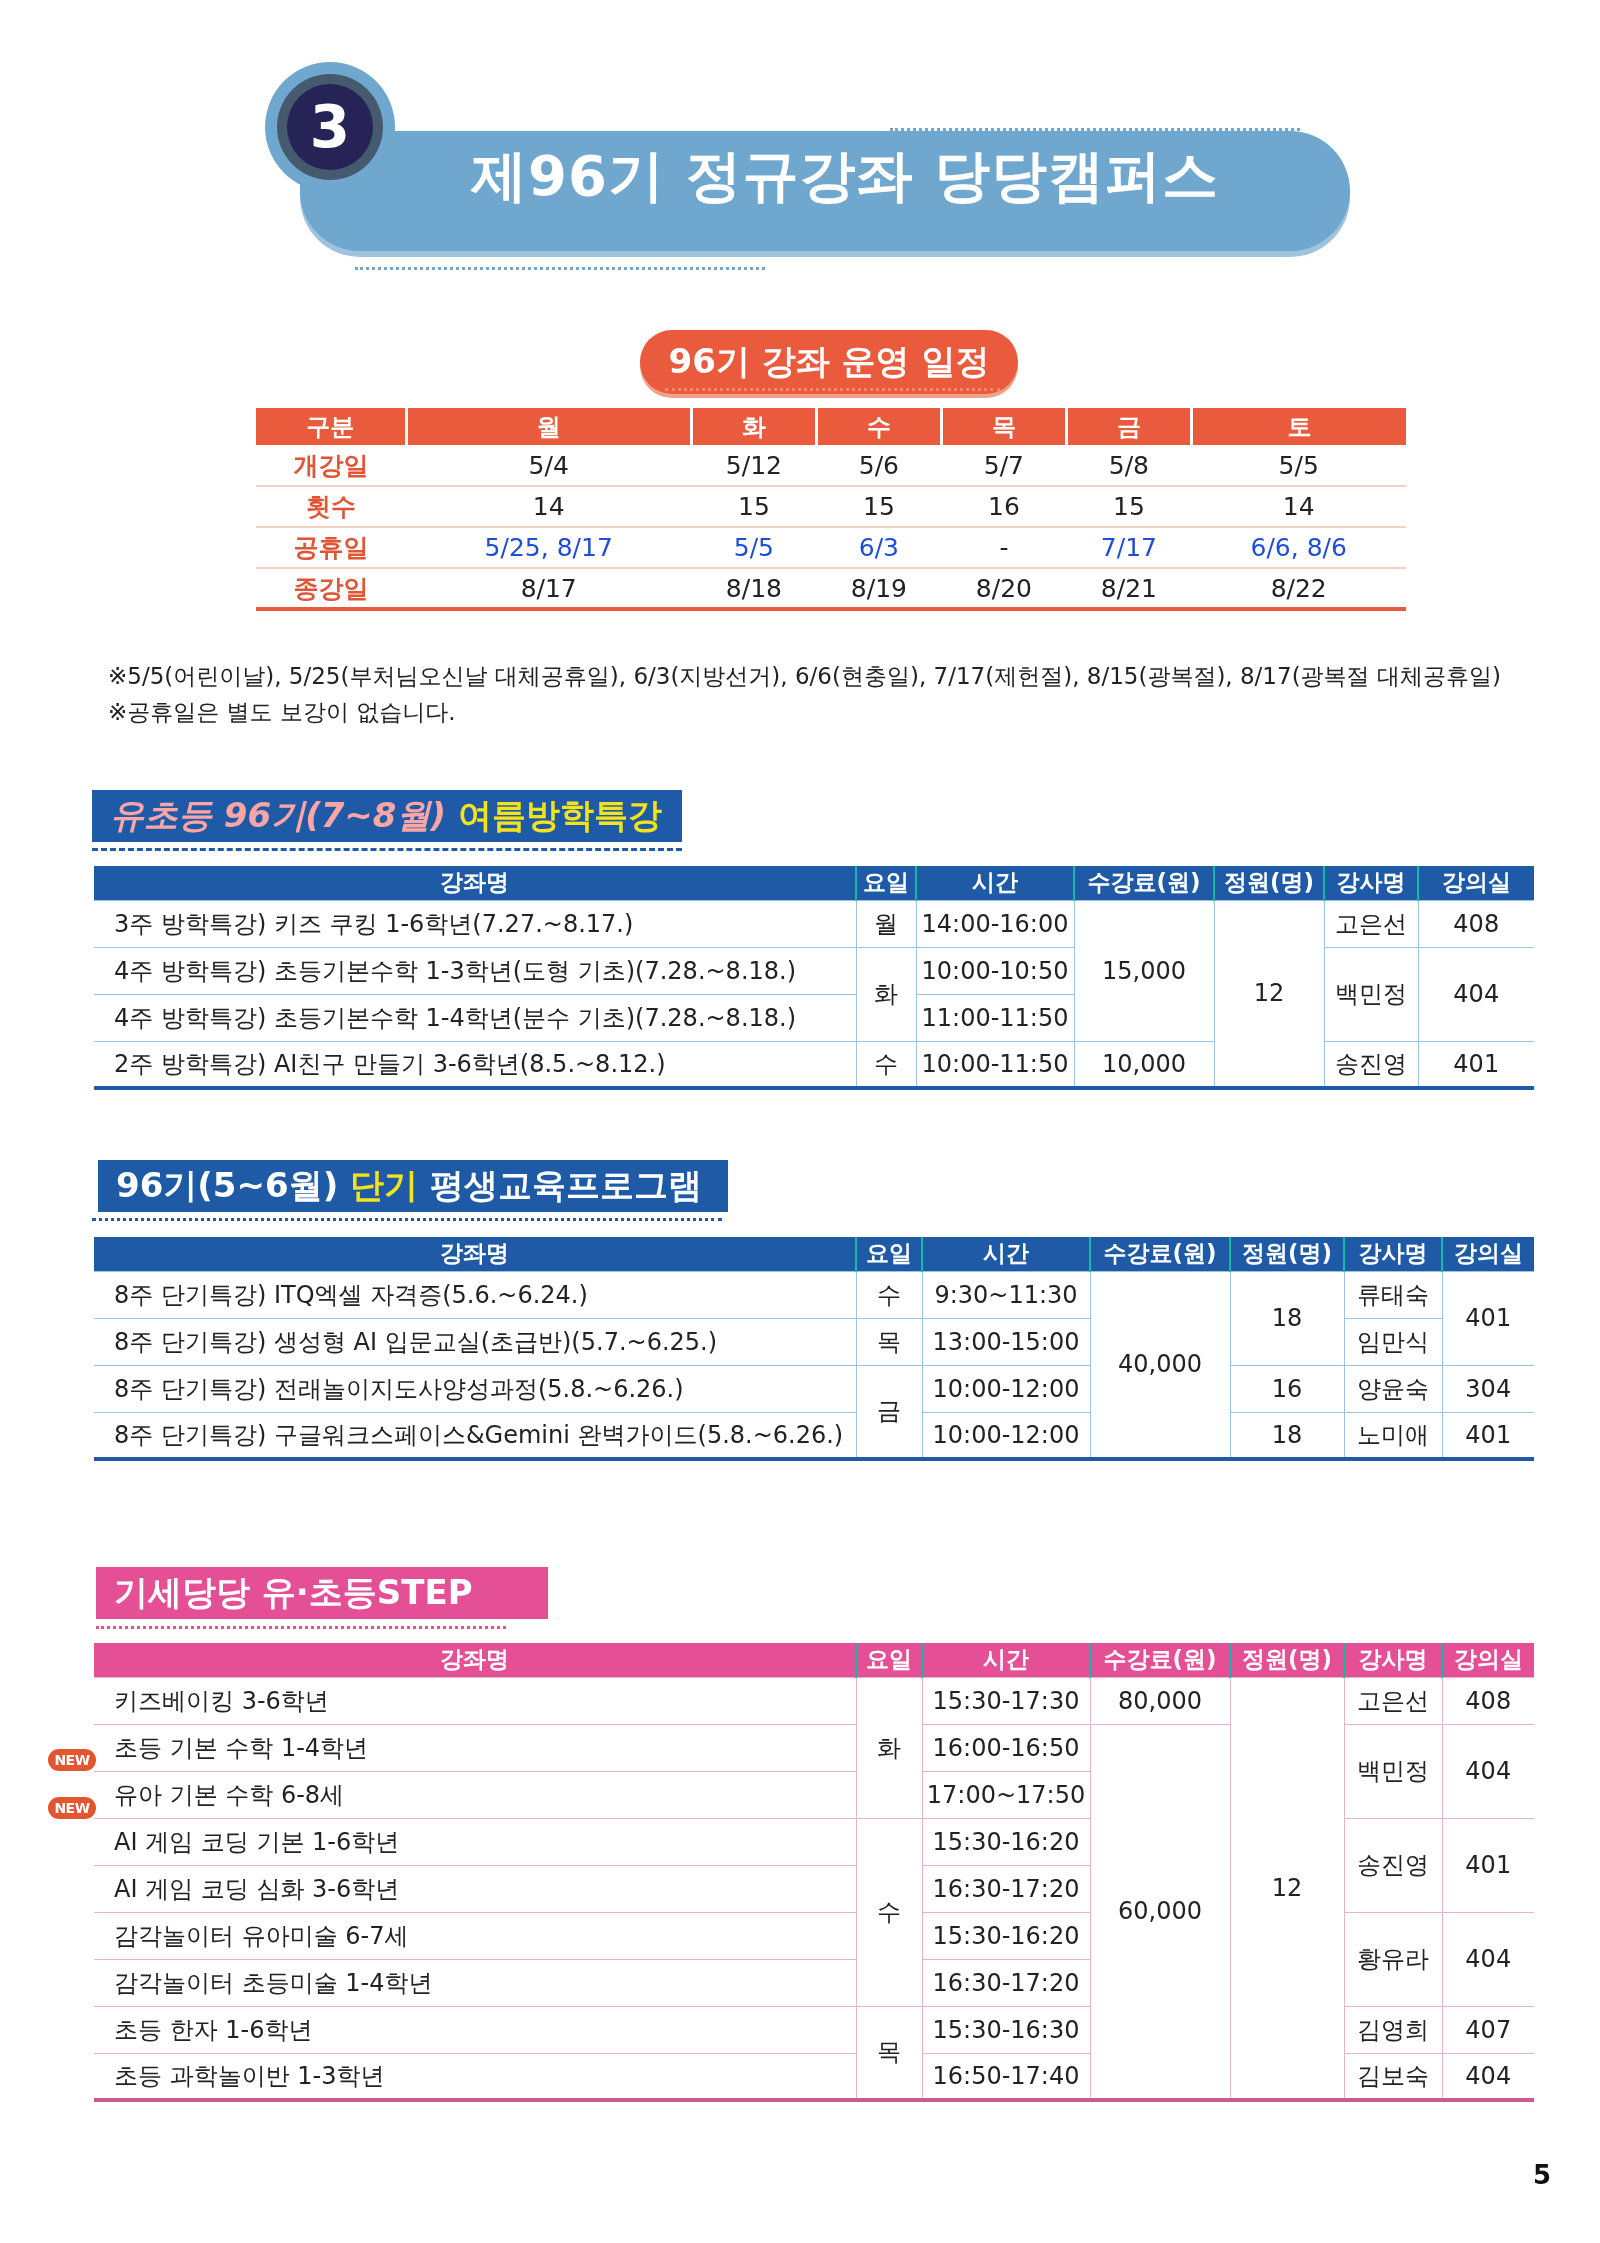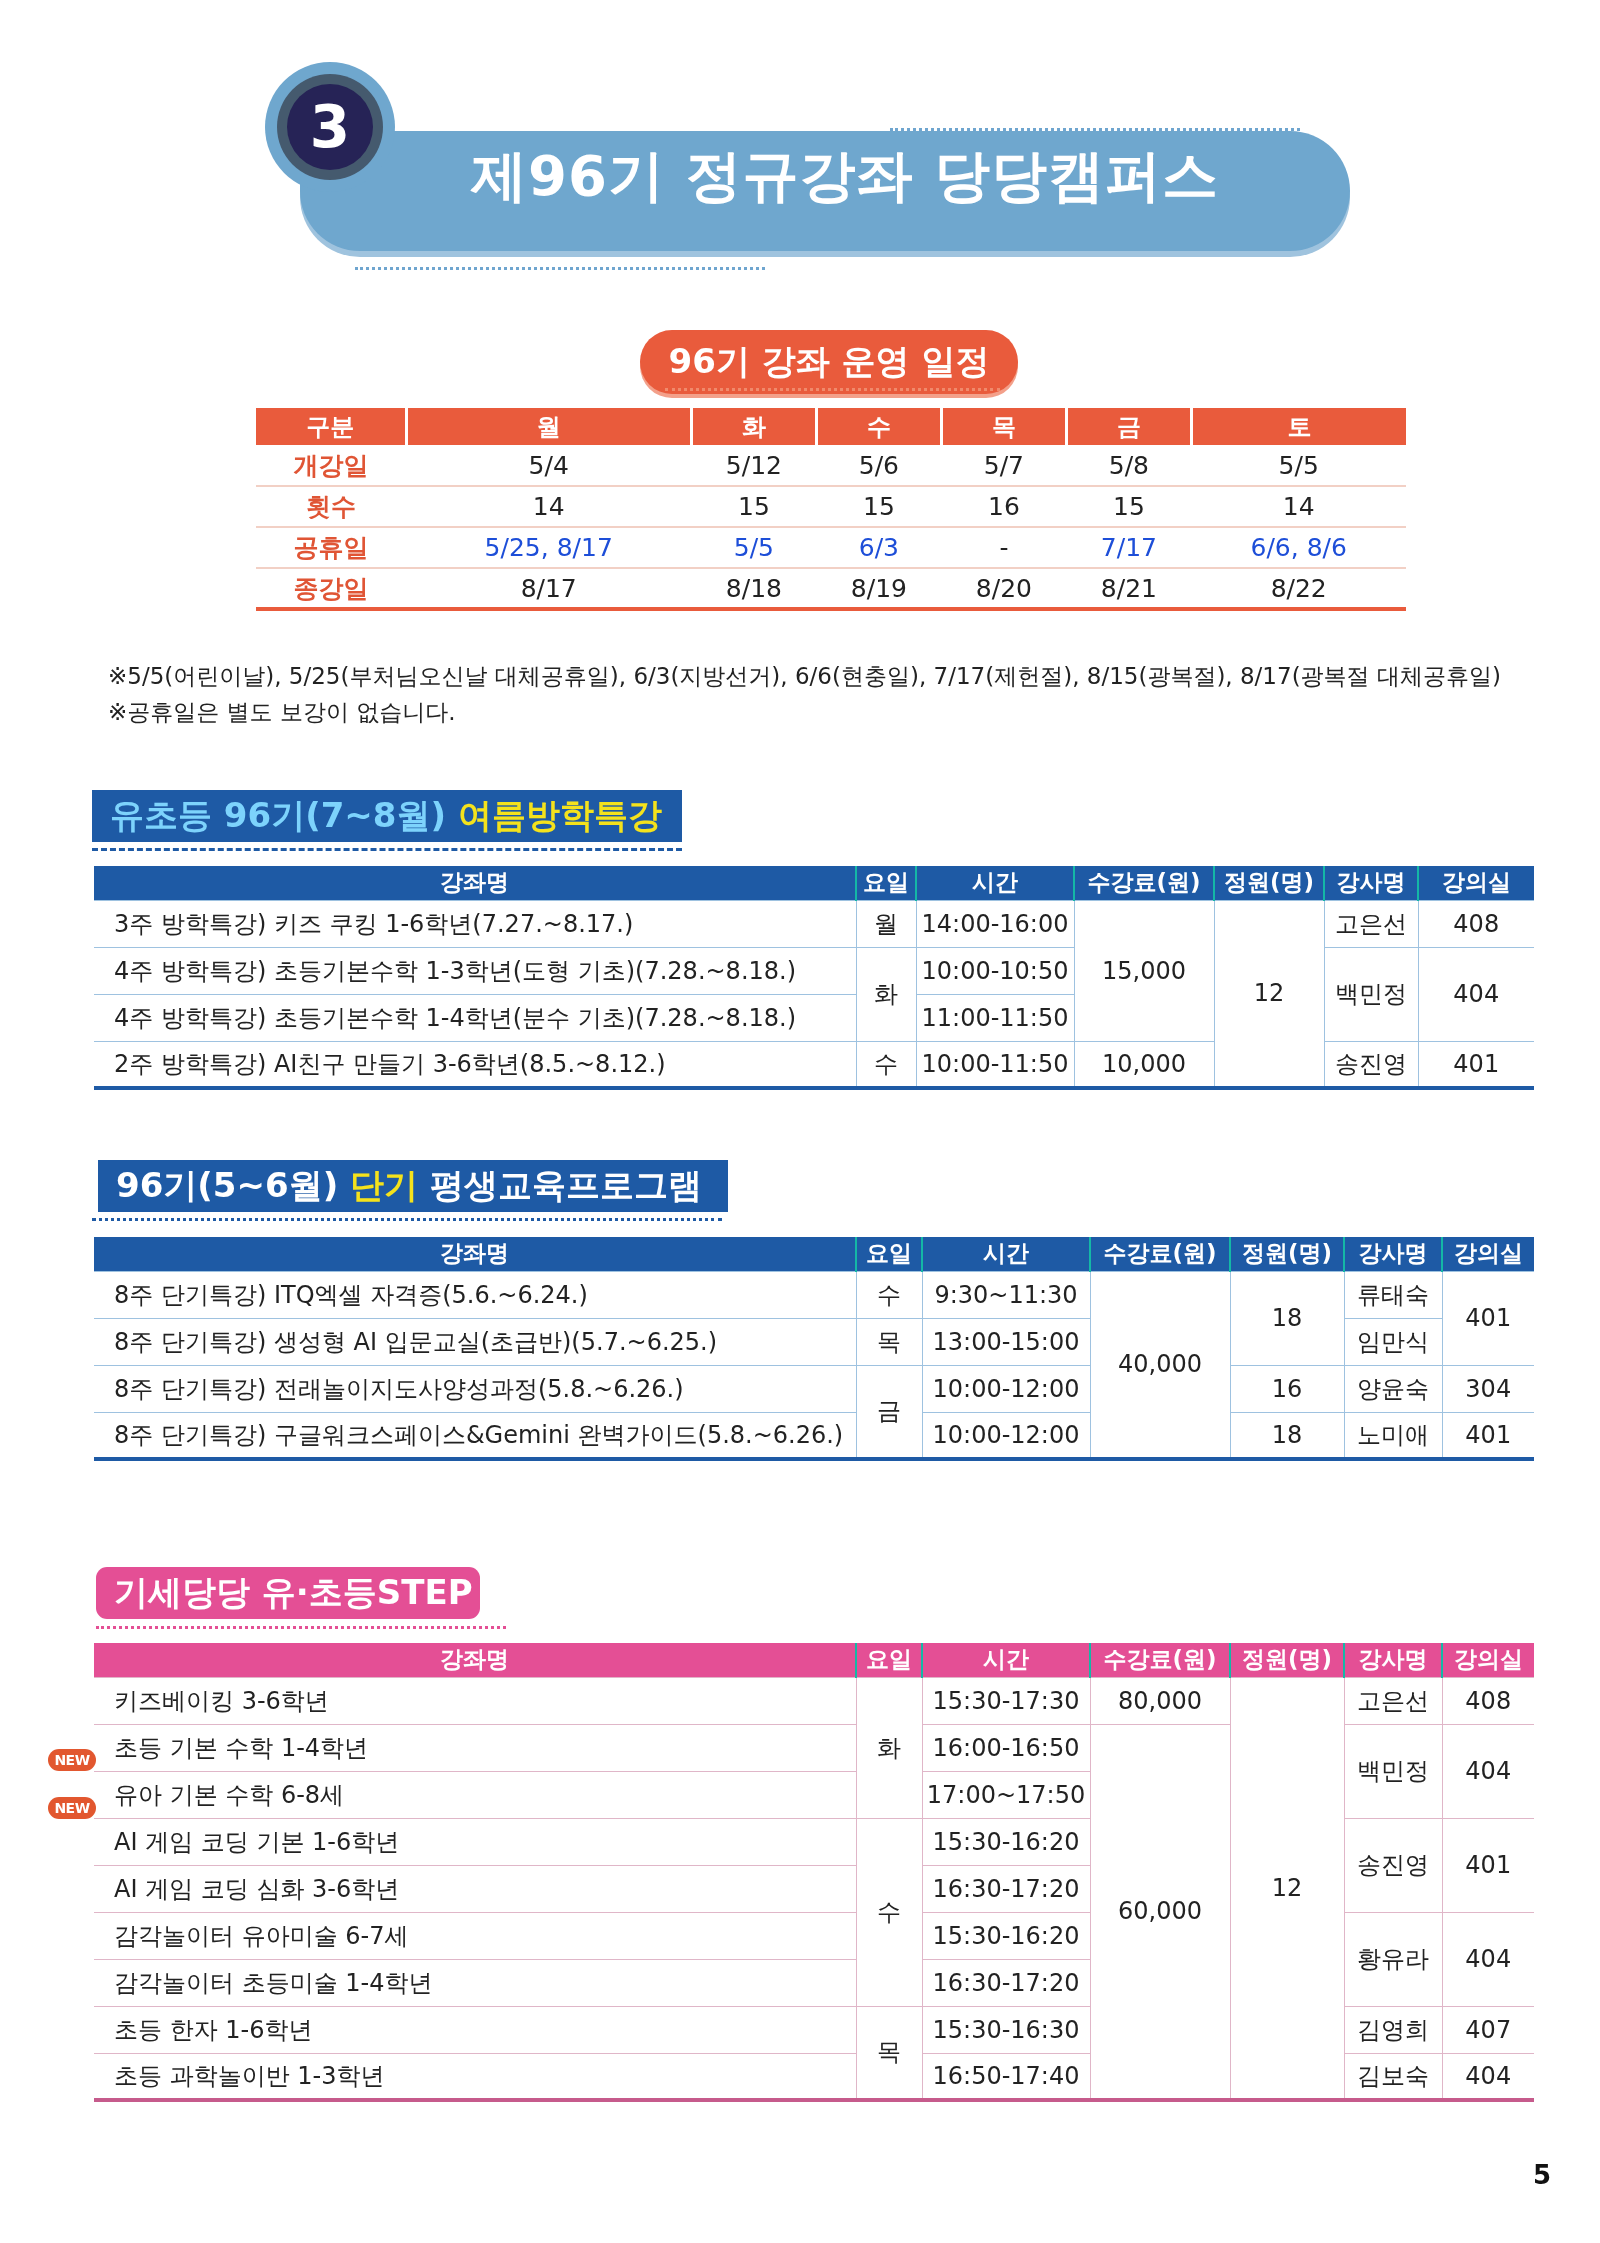--- a/index.html
+++ b/index.html
@@ -130,21 +130,21 @@
     </tr>
   </tbody>
 </table>
 
 <div class="notes">
   <div>※5/5(어린이날), 5/25(부처님오신날 대체공휴일), 6/3(지방선거), 6/6(현충일), 7/17(제헌절), 8/15(광복절), 8/17(광복절 대체공휴일)</div>
   <div>※공휴일은 별도 보강이 없습니다.</div>
 </div>
 
 <div class="sec-head" style="left:92px; top:790px; width:590px; background:#1e5aa5;">
-  <span style="white-space:pre; color:#7dd3fc;">유초등 96기(7~8월) </span>
+  <span style="white-space:pre; color:#fca5a5;font-style:italic;">유초등 96기(7~8월) </span>
   <span class="hl">여름방학특강</span>
 </div>
 <div class="sec-dots" style="left:92px; top:848px; width:590px; border-color:#1e5aa5;"></div>
 
 <table class="course-table blue" style="top:866px;">
   <colgroup>
     <col style="width:762px">
       <col style="width:60px">
       <col style="width:158px">
       <col style="width:140px">
@@ -250,21 +250,21 @@
     <tr class="bottom">
       <td class="name">8주 단기특강) 구글워크스페이스&amp;Gemini 완벽가이드(5.8.~6.26.)</td>
       <td>10:00-12:00</td>
       <td>18</td>
       <td>노미애</td>
       <td class="last">401</td>
     </tr>
   </tbody>
 </table>
 
-<div class="sec-head" style="left:96px; top:1567px; width:384px; background:#e44f95;border-radius:11px;">
+<div class="sec-head" style="left:96px; top:1567px; width:452px; background:#e44f95;">
   <span>기세당당 유·초등STEP</span>
 </div>
 <div class="sec-dots" style="left:96px; top:1626px; width:410px; border-color:#e44f95; border-top-style:dotted;"></div>
 
 <table class="course-table pink" style="top:1643px;">
   <colgroup>
     <col style="width:762px">
       <col style="width:66px">
       <col style="width:168px">
       <col style="width:140px">

